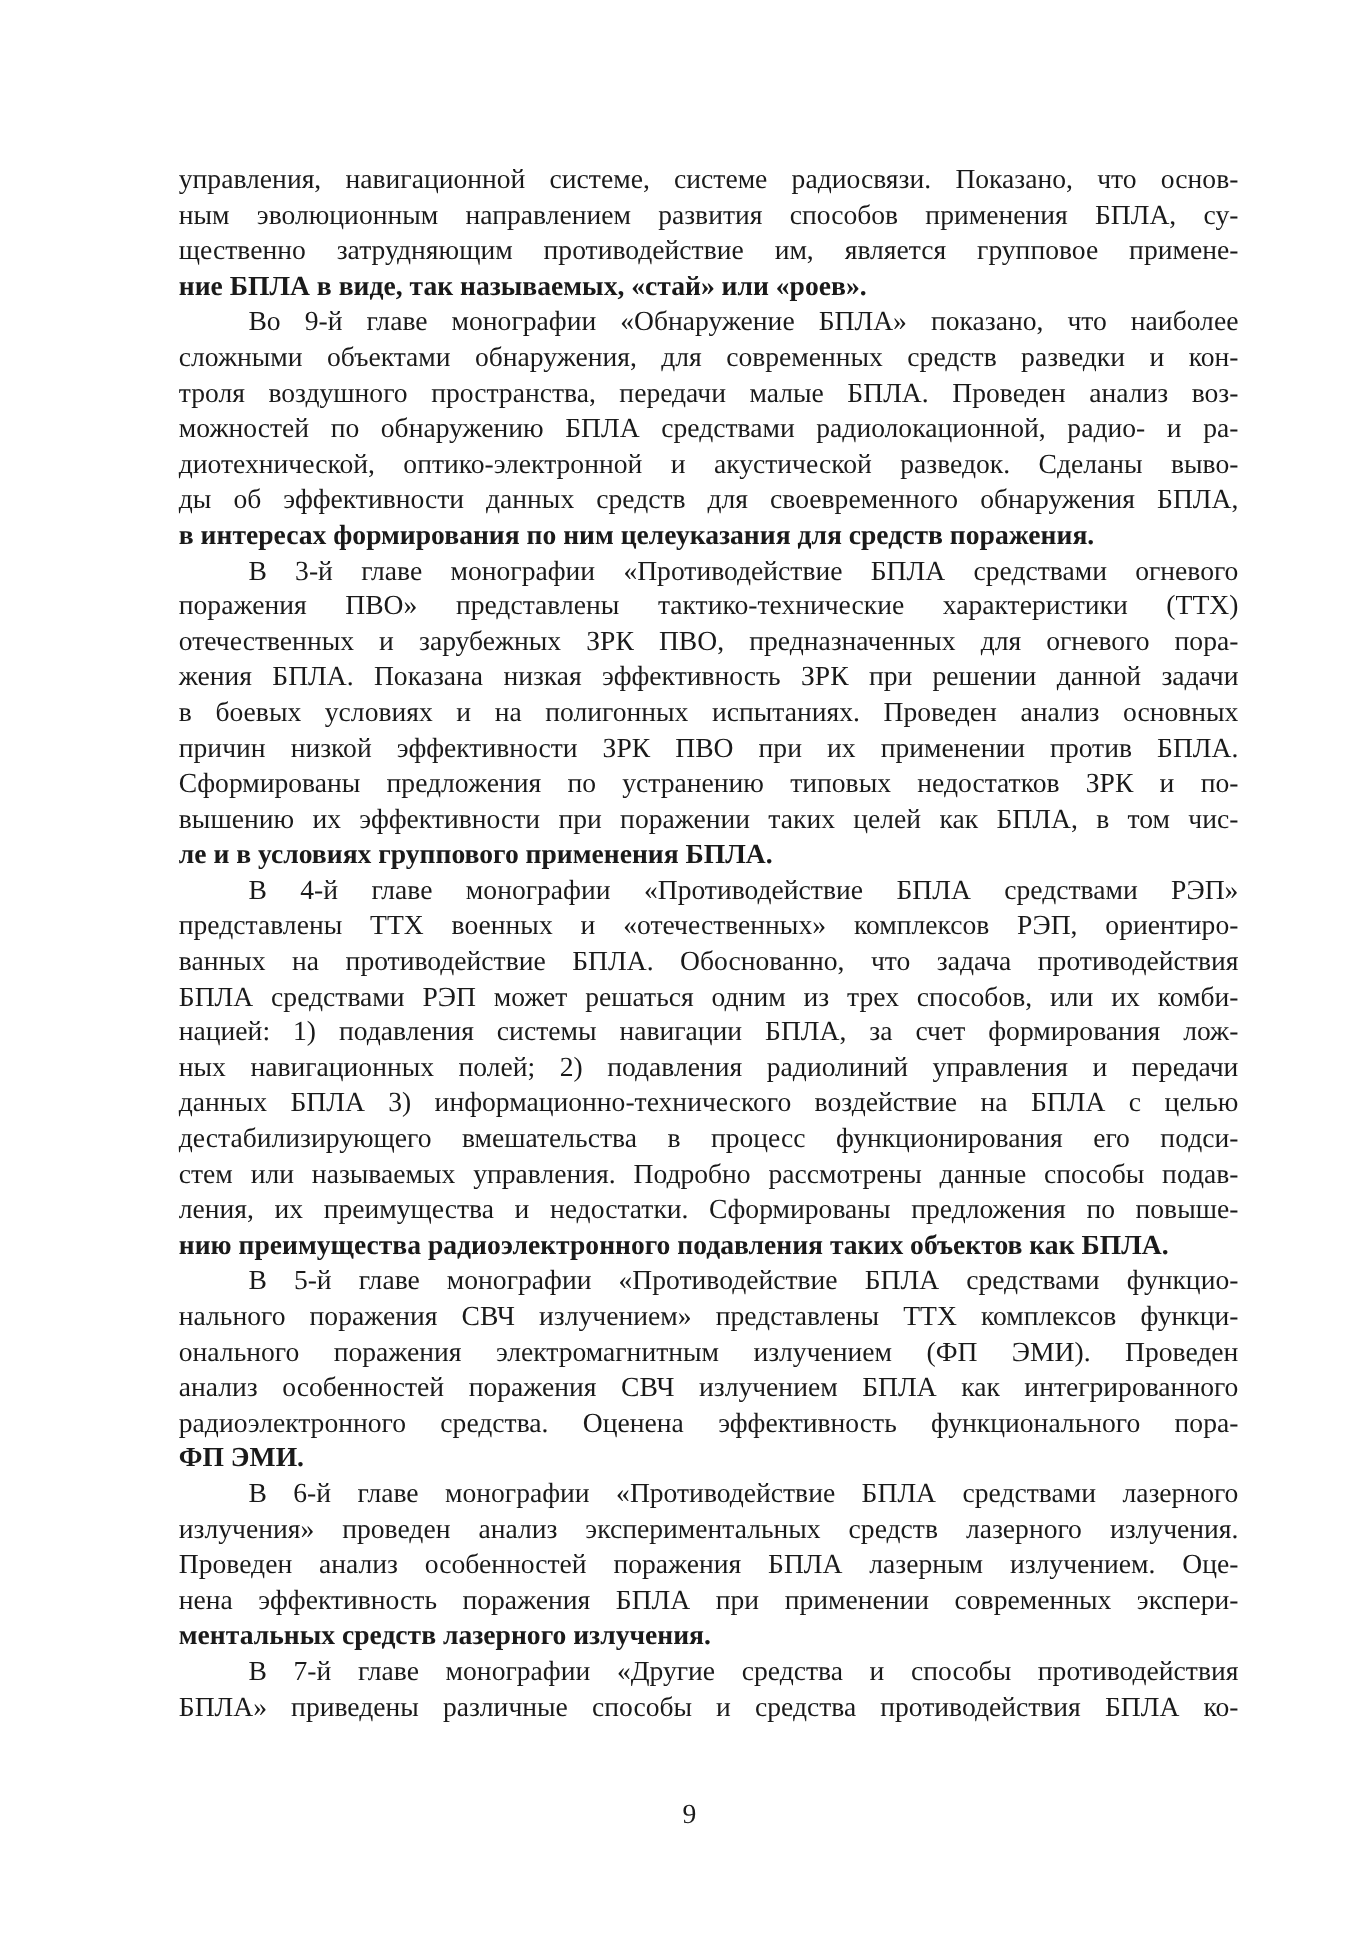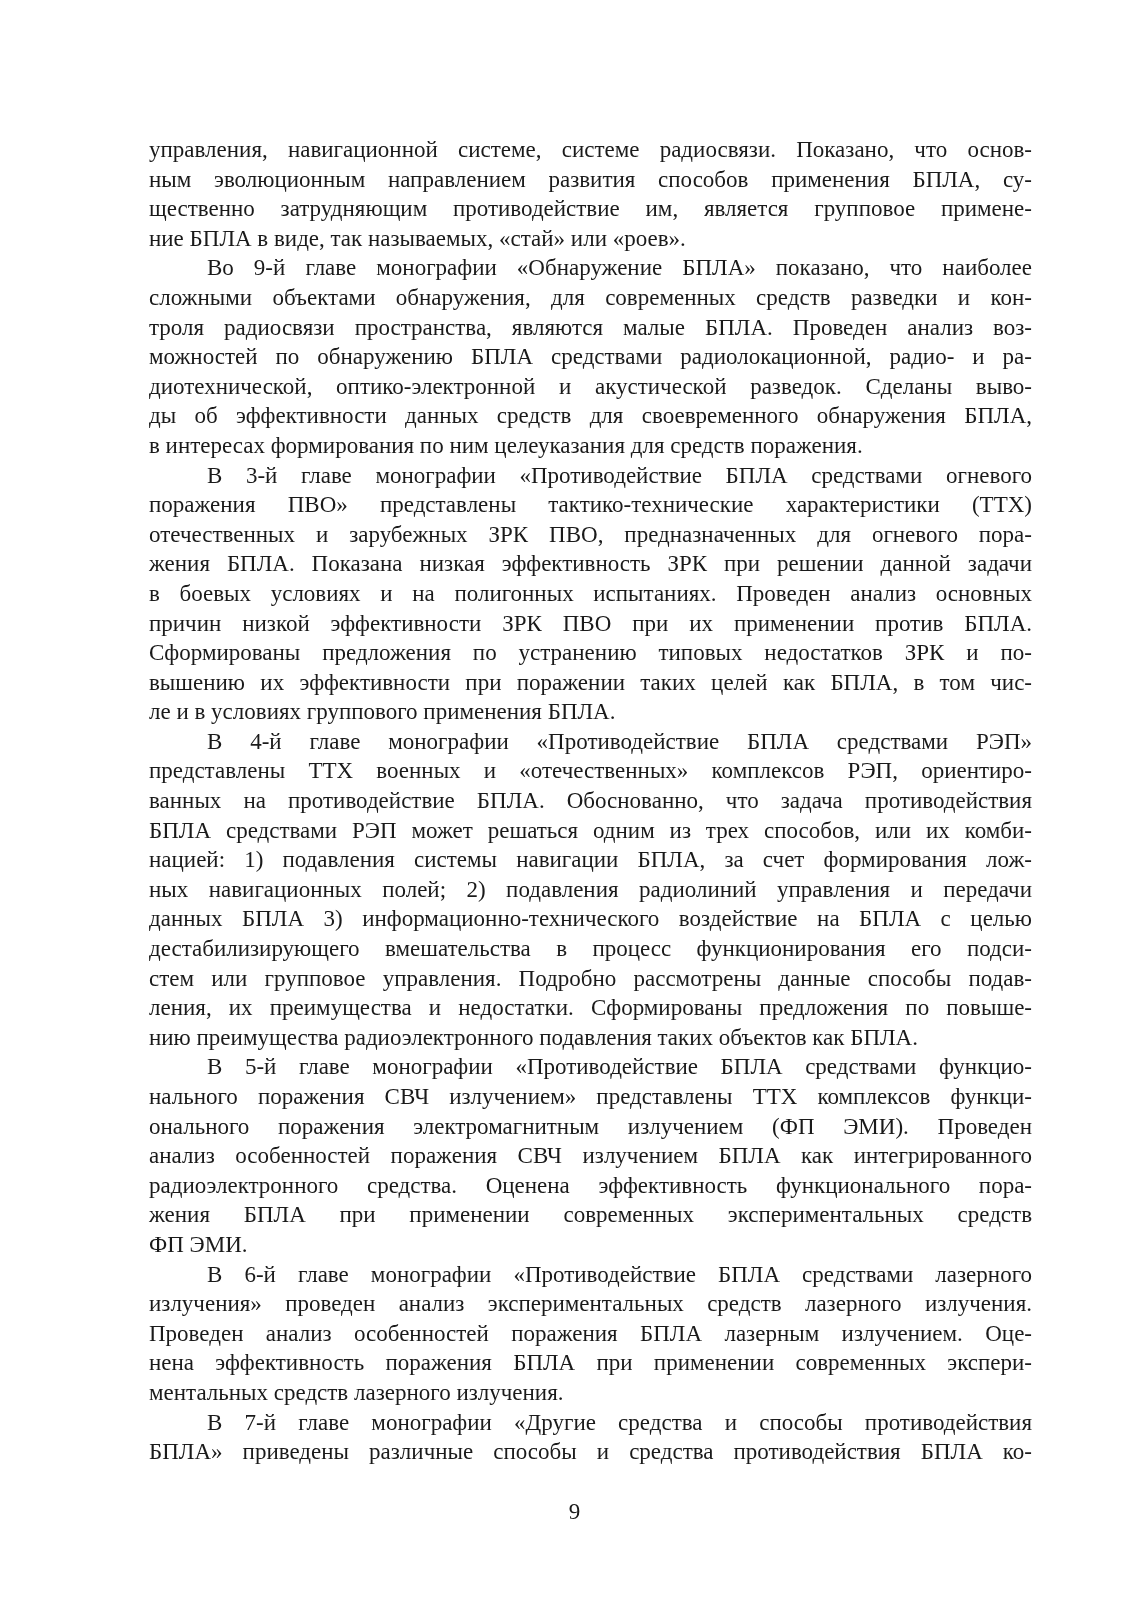--- a/index.html
+++ b/index.html
@@ -26,20 +26,21 @@
   .line {
     text-align: justify;
     text-align-last: justify;
     -moz-text-align-last: justify;
     white-space: normal;
     margin-left: 32px;
   }
   .line.endline {
     text-align: right;
     text-align-last: left;
+    font-weight: bold;
     -moz-text-align-last: left;
   }
   .line.ind {
     text-indent: 58px;
   }
   .page-number {
     position: absolute;
     left: 117px;
     top: 1497px;
     width: 915px;
@@ -52,21 +53,21 @@
 <body>
 
 <div class="page">
   <div class="text-block">
       <div class="line">управления, навигационной системе, системе радиосвязи. Показано, что основ-</div>
       <div class="line">ным эволюционным направлением развития способов применения БПЛА, су-</div>
       <div class="line">щественно затрудняющим противодействие им, является групповое примене-</div>
       <div class="line endline">ние БПЛА в виде, так называемых, «стай» или «роев».</div>
       <div class="line ind">Во 9-й главе монографии «Обнаружение БПЛА» показано, что наиболее</div>
       <div class="line">сложными объектами обнаружения, для современных средств разведки и кон-</div>
-      <div class="line">троля радиосвязи пространства, являются малые БПЛА. Проведен анализ воз-</div>
+      <div class="line">троля воздушного пространства, передачи малые БПЛА. Проведен анализ воз-</div>
       <div class="line">можностей по обнаружению БПЛА средствами радиолокационной, радио- и ра-</div>
       <div class="line">диотехнической, оптико-электронной и акустической разведок. Сделаны выво-</div>
       <div class="line">ды об эффективности данных средств для своевременного обнаружения БПЛА,</div>
       <div class="line endline">в интересах формирования по ним целеуказания для средств поражения.</div>
       <div class="line ind">В 3-й главе монографии «Противодействие БПЛА средствами огневого</div>
       <div class="line">поражения ПВО» представлены тактико-технические характеристики (ТТХ)</div>
       <div class="line">отечественных и зарубежных ЗРК ПВО, предназначенных для огневого пора-</div>
       <div class="line">жения БПЛА. Показана низкая эффективность ЗРК при решении данной задачи</div>
       <div class="line">в боевых условиях и на полигонных испытаниях. Проведен анализ основных</div>
       <div class="line">причин низкой эффективности ЗРК ПВО при их применении против БПЛА.</div>
@@ -74,29 +75,28 @@
       <div class="line">вышению их эффективности при поражении таких целей как БПЛА, в том чис-</div>
       <div class="line endline">ле и в условиях группового применения БПЛА.</div>
       <div class="line ind">В 4-й главе монографии «Противодействие БПЛА средствами РЭП»</div>
       <div class="line">представлены ТТХ военных и «отечественных» комплексов РЭП, ориентиро-</div>
       <div class="line">ванных на противодействие БПЛА. Обоснованно, что задача противодействия</div>
       <div class="line">БПЛА средствами РЭП может решаться одним из трех способов, или их комби-</div>
       <div class="line">нацией: 1) подавления системы навигации БПЛА, за счет формирования лож-</div>
       <div class="line">ных навигационных полей; 2) подавления радиолиний управления и передачи</div>
       <div class="line">данных БПЛА 3) информационно-технического воздействие на БПЛА с целью</div>
       <div class="line">дестабилизирующего вмешательства в процесс функционирования его подси-</div>
-      <div class="line">стем или групповое управления. Подробно рассмотрены данные способы подав-</div>
+      <div class="line">стем или называемых управления. Подробно рассмотрены данные способы подав-</div>
       <div class="line">ления, их преимущества и недостатки. Сформированы предложения по повыше-</div>
       <div class="line endline">нию преимущества радиоэлектронного подавления таких объектов как БПЛА.</div>
       <div class="line ind">В 5-й главе монографии «Противодействие БПЛА средствами функцио-</div>
       <div class="line">нального поражения СВЧ излучением» представлены ТТХ комплексов функци-</div>
       <div class="line">онального поражения электромагнитным излучением (ФП ЭМИ). Проведен</div>
       <div class="line">анализ особенностей поражения СВЧ излучением БПЛА как интегрированного</div>
       <div class="line">радиоэлектронного средства. Оценена эффективность функционального пора-</div>
-      <div class="line">жения БПЛА при применении современных экспериментальных средств</div>
       <div class="line endline">ФП ЭМИ.</div>
       <div class="line ind">В 6-й главе монографии «Противодействие БПЛА средствами лазерного</div>
       <div class="line">излучения» проведен анализ экспериментальных средств лазерного излучения.</div>
       <div class="line">Проведен анализ особенностей поражения БПЛА лазерным излучением. Оце-</div>
       <div class="line">нена эффективность поражения БПЛА при применении современных экспери-</div>
       <div class="line endline">ментальных средств лазерного излучения.</div>
       <div class="line ind">В 7-й главе монографии «Другие средства и способы противодействия</div>
       <div class="line">БПЛА» приведены различные способы и средства противодействия БПЛА ко-</div>
     </div>
   <div class="page-number">9</div>

